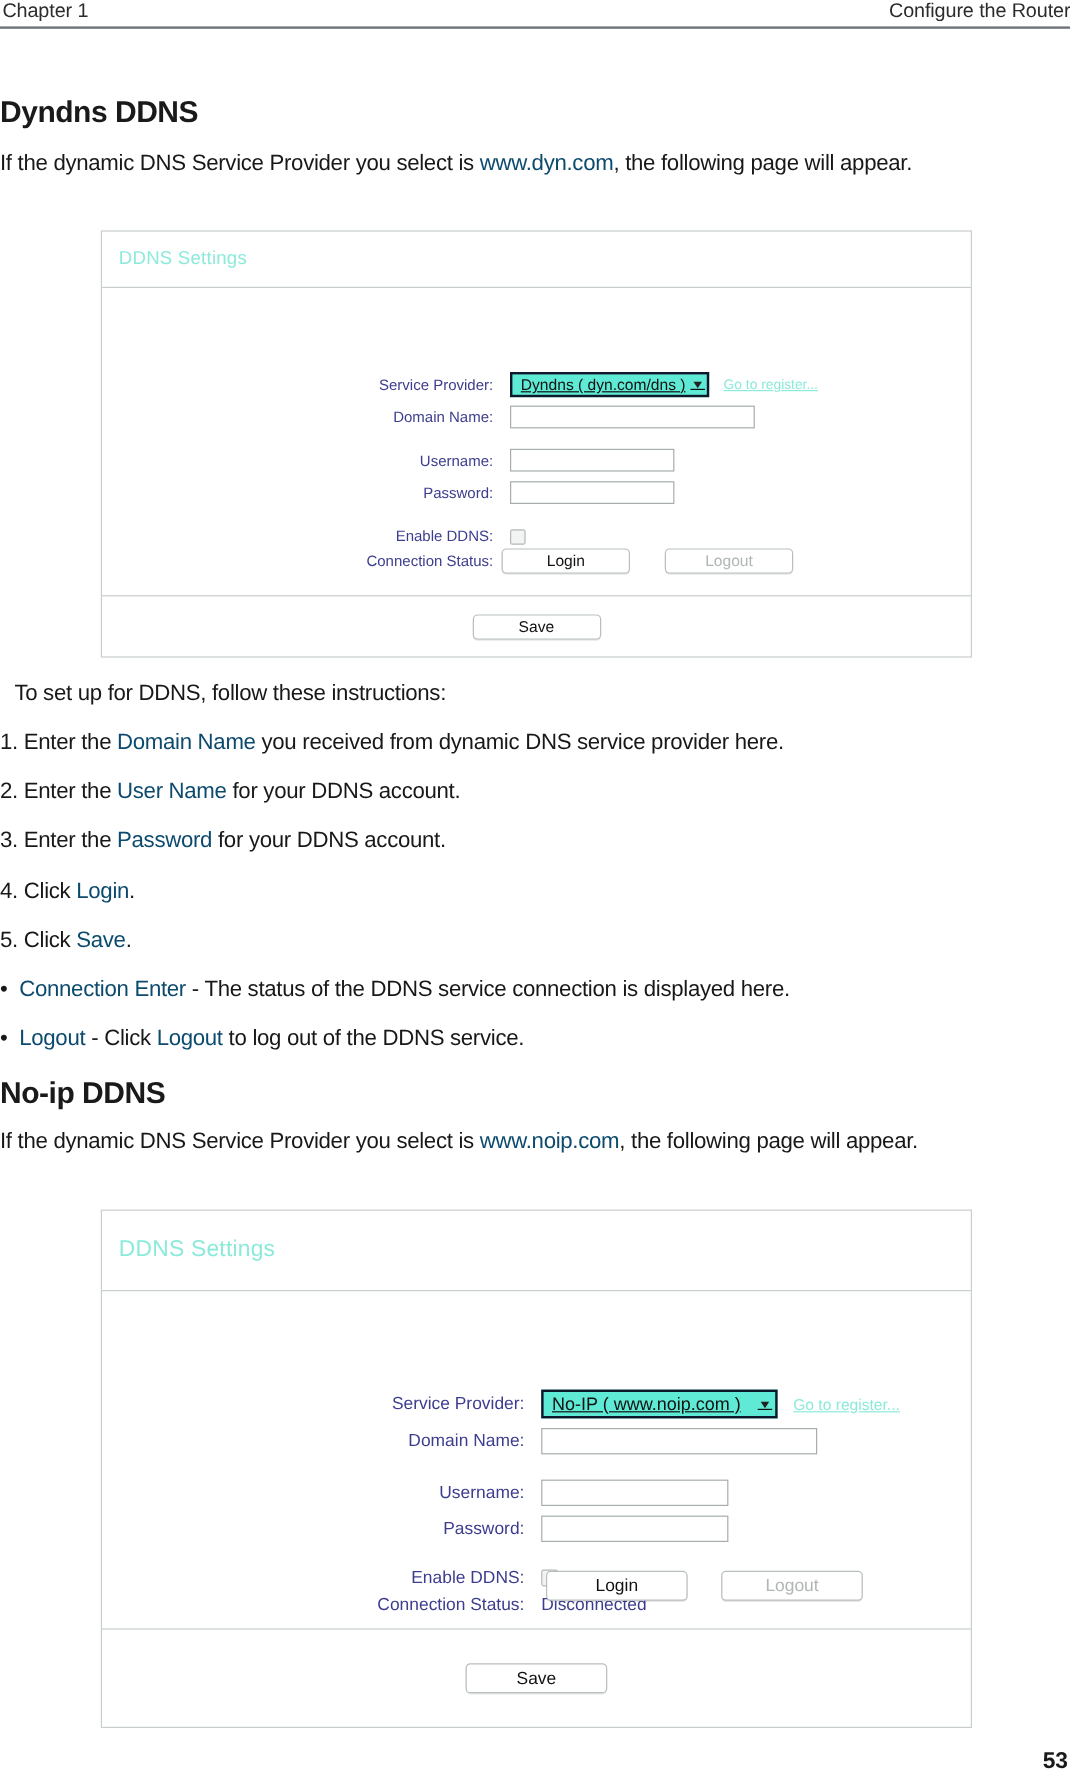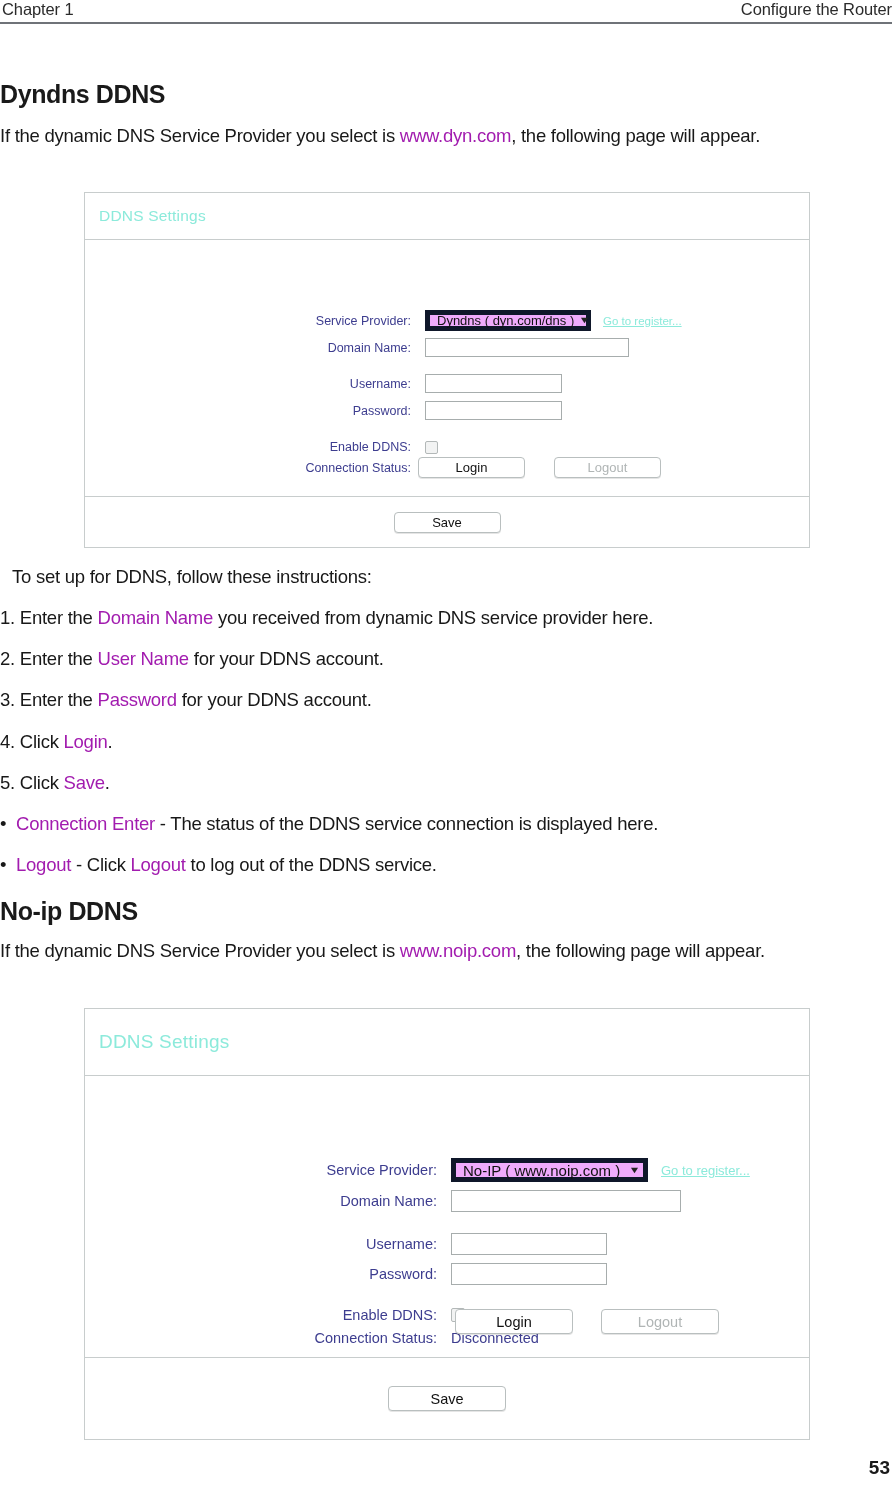--- a/index.html
+++ b/index.html
@@ -50,21 +50,21 @@
 
   p.body-text, p.list-item, p.bullet-item {
     font-size: 18.5px;
     line-height: 28px;
     margin: 0;
     color: #181818;
     letter-spacing: -0.25px;
   }
   p.justify { text-align: justify; }
 
-  .accent { color: #a21caf; }
+  .accent { color: #0c4a6e; }
 
   
   .ui-panel {
     position: absolute;
     border: 1px solid #c8cdcd;
     background: #ffffff;
     box-sizing: border-box;
   }
   .ui-panel-head {
     height: 47px;
@@ -93,28 +93,29 @@
     display: flex;
     align-items: center;
     white-space: nowrap;
   }
   .form-label {
     text-align: right;
     color: #3d3d8f;
     white-space: nowrap;
   }
   .ui-select {
-    border: 5px solid #0f172a;
-    background: #f0abfc;
+    border: 2px solid #0f172a;
+    background: #5eead4;
     color: #111;
     display: flex;
     align-items: center;
     justify-content: space-between;
     box-sizing: border-box;
     padding: 0 4px 0 7px;
+    text-decoration: underline;
   }
   .ui-select .caret {
     font-size: 9px;
     line-height: 1;
     color: #222;
     transform: scaleX(1.35);
     margin-left: 6px;
   }
   .ui-input {
     border: 1px solid #a7adad;

